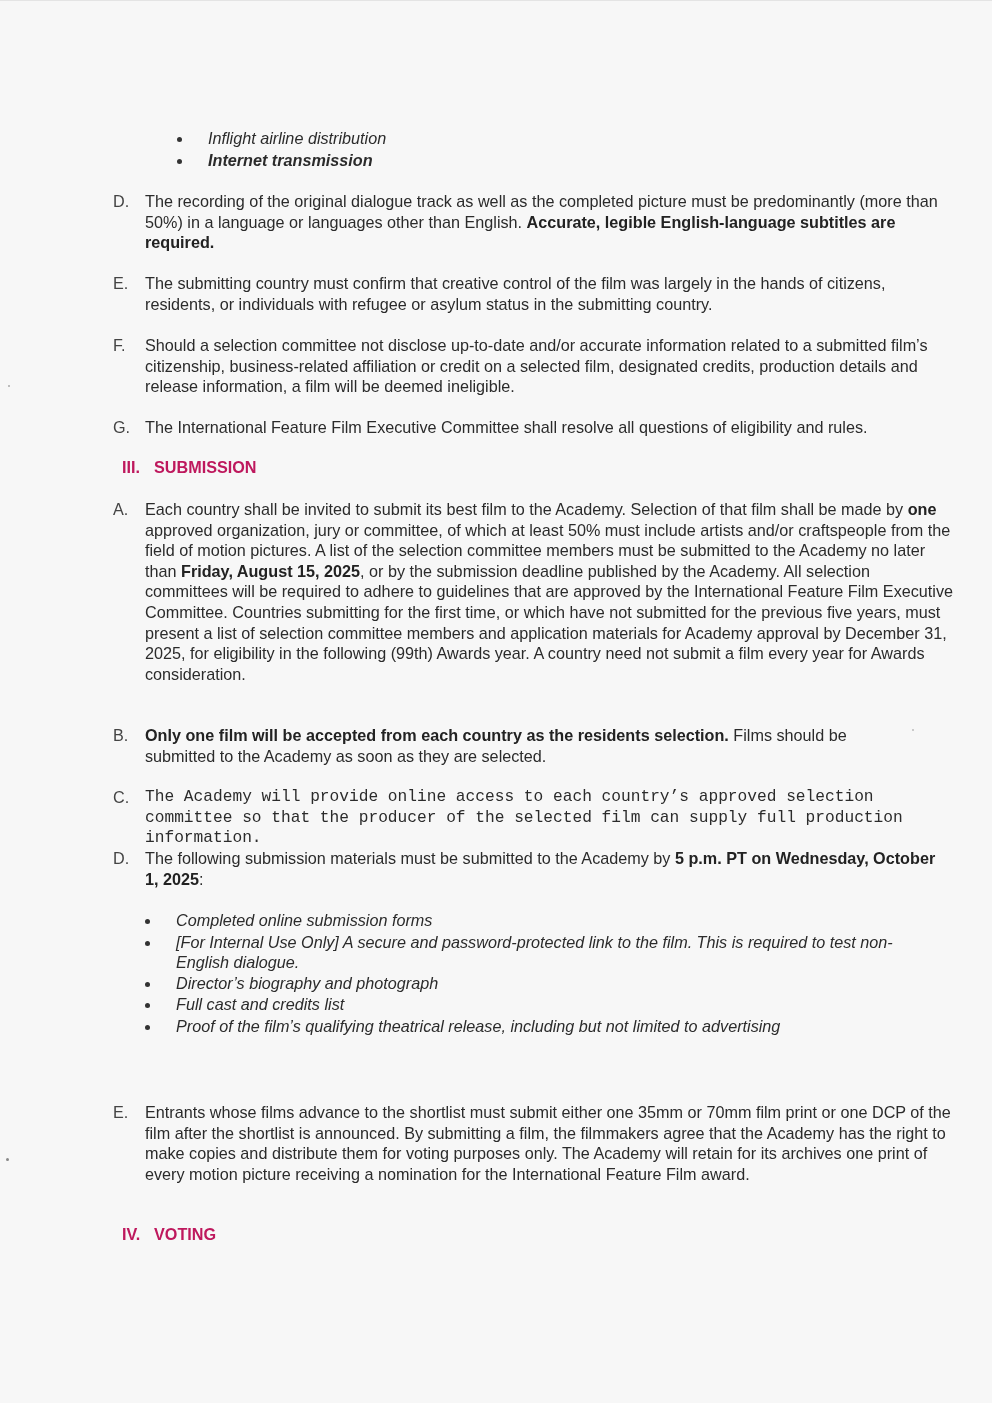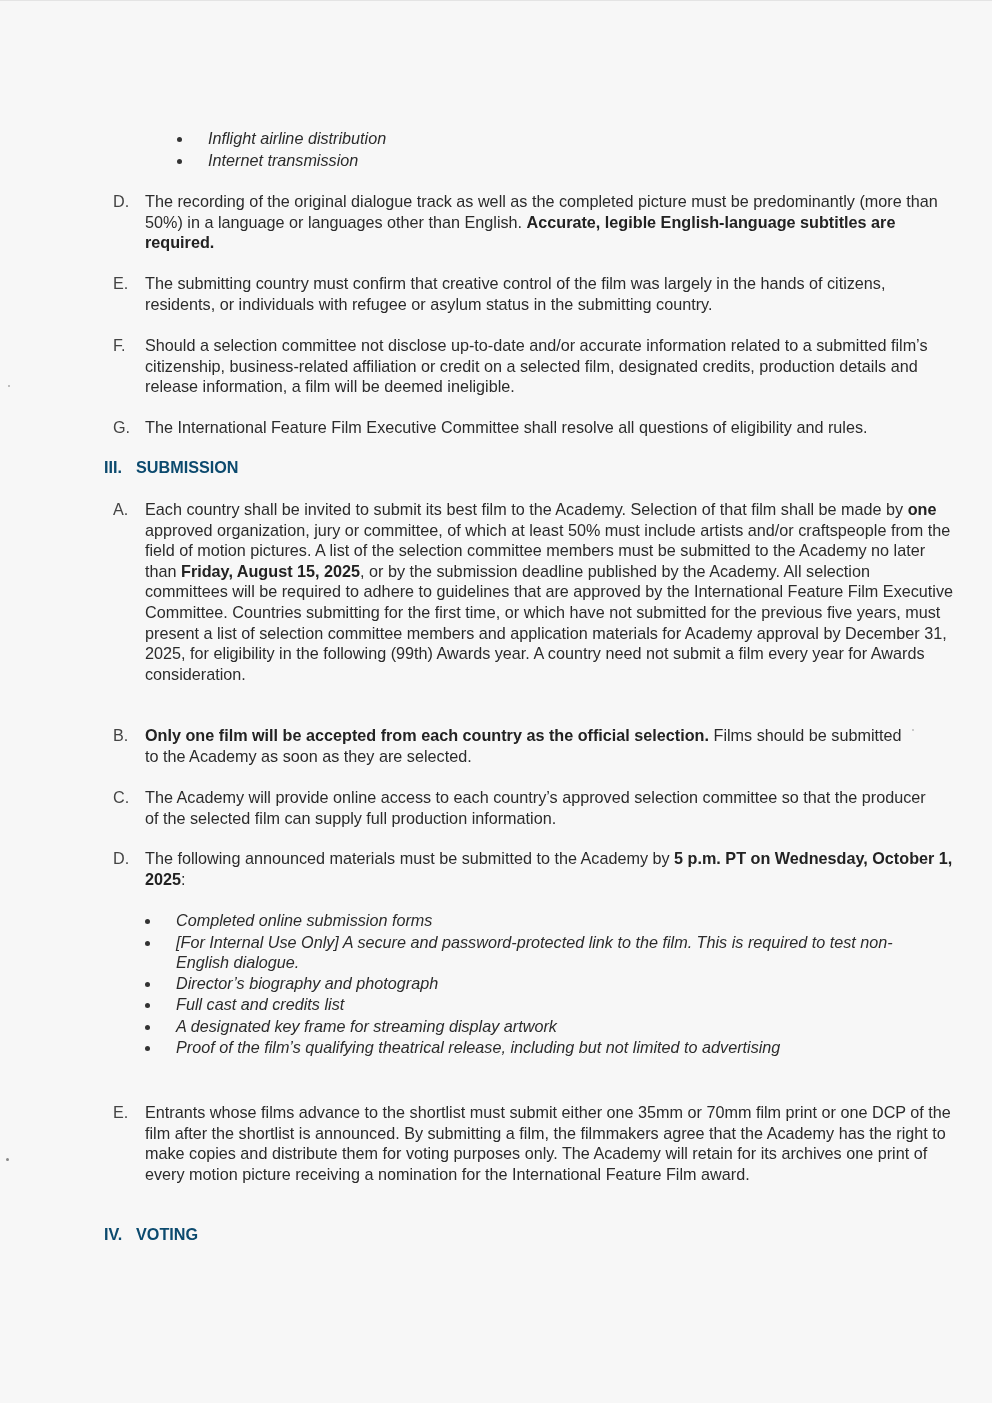--- a/index.html
+++ b/index.html
@@ -46,23 +46,23 @@
       left: 0;
       top: 0;
       color: #444;
     }
     .item .body {
       margin-left: 32px;
       width: 808px;
     }
     .heading {
       position: absolute;
-      left: 104px;
+      left: 122px;
       font-weight: bold;
-      color: #0c4a6e;
+      color: #be185d;
     }
     .heading .num { display: inline-block; width: 32px; }
     b { font-weight: bold; color: #222; }
     .speck {
       position: absolute;
       width: 3px; height: 3px;
       border-radius: 50%;
       background: #888;
     }
   </style>
@@ -72,21 +72,21 @@
 <div class="page">
   <div class="page-edge"></div>
 
   <ul class="bullets" style="left:177px; top:128px;">
     <li style="height:22px;">
       <span class="bullet-dot" style="left:0; top:9px;"></span>
       <span style="position:absolute; left:31px; top:0; white-space:nowrap;">Inflight airline distribution</span>
     </li>
     <li style="height:22px;">
       <span class="bullet-dot" style="left:0; top:9px;"></span>
-      <span style="position:absolute; left:31px; top:0; white-space:nowrap;">Internet transmission</span>
+      <span style="position:absolute; left:31px; top:0; white-space:nowrap;font-weight:bold;">Internet transmission</span>
     </li>
   </ul>
 
   <div class="item" style="top:191px;">
     <span class="marker">D.</span>
     <div class="body">
       <span>The recording of the original dialogue track as well as the completed picture must be predominantly (more than 50%) in a language or languages other than English. </span><b>Accurate, legible English-language subtitles are required.</b>
     </div>
   </div>
 
@@ -118,58 +118,54 @@
   <div class="item" style="top:499px;">
     <span class="marker">A.</span>
     <div class="body">
       <span>Each country shall be invited to submit its best film to the Academy. Selection of that film shall be made by </span><b>one</b><span> approved organization, jury or committee, of which at least 50% must include artists and/or craftspeople from the field of motion pictures. A list of the selection committee members must be submitted to the Academy no later than </span><b>Friday, August 15, 2025</b><span>, or by the submission deadline published by the Academy. All selection committees will be required to adhere to guidelines that are approved by the International Feature Film Executive Committee. Countries submitting for the first time, or which have not submitted for the previous five years, must present a list of selection committee members and application materials for Academy approval by December 31, 2025, for eligibility in the following (99th) Awards year. A country need not submit a film every year for Awards consideration.</span>
     </div>
   </div>
 
   <div class="item" style="top:725px;">
     <span class="marker">B.</span>
     <div class="body" style="width:770px;">
-      <b>Only one film will be accepted from each country as the official selection.</b><span> Films should be submitted to the Academy as soon as they are selected.</span>
+      <b>Only one film will be accepted from each country as the residents selection.</b><span> Films should be submitted to the Academy as soon as they are selected.</span>
     </div>
   </div>
 
   <div class="item" style="top:787px;">
     <span class="marker">C.</span>
-    <div class="body" style="width:790px;">
+    <div class="body" style="width:790px;font-family:Liberation Mono, monospace;">
       <span>The Academy will provide online access to each country’s approved selection committee so that the producer of the selected film can supply full production information.</span>
     </div>
   </div>
 
   <div class="item" style="top:848px;">
     <span class="marker">D.</span>
     <div class="body">
-      <span>The following announced materials must be submitted to the Academy by </span><b>5 p.m. PT on Wednesday, October 1, 2025</b><span>:</span>
+      <span>The following submission materials must be submitted to the Academy by </span><b>5 p.m. PT on Wednesday, October 1, 2025</b><span>:</span>
     </div>
   </div>
 
   <ul class="bullets" style="left:145px; top:910px; width:800px;">
     <li style="min-height:21.5px;">
       <span class="bullet-dot" style="left:0; top:9px;"></span>
       <div style="margin-left:31px;">Completed online submission forms</div>
     </li>
     <li style="min-height:21.5px;">
       <span class="bullet-dot" style="left:0; top:9px;"></span>
       <div style="margin-left:31px; width:760px;">[For Internal Use Only] A secure and password-protected link to the film. This is required to test non-English dialogue.</div>
     </li>
     <li style="min-height:21.5px;">
       <span class="bullet-dot" style="left:0; top:9px;"></span>
       <div style="margin-left:31px;">Director’s biography and photograph</div>
     </li>
     <li style="min-height:21.5px;">
       <span class="bullet-dot" style="left:0; top:9px;"></span>
       <div style="margin-left:31px;">Full cast and credits list</div>
-    </li>
-    <li style="min-height:21.5px;">
-      <span class="bullet-dot" style="left:0; top:9px;"></span>
-      <div style="margin-left:31px;">A designated key frame for streaming display artwork</div>
     </li>
     <li style="min-height:21.5px;">
       <span class="bullet-dot" style="left:0; top:9px;"></span>
       <div style="margin-left:31px;">Proof of the film’s qualifying theatrical release, including but not limited to advertising</div>
     </li>
   </ul>
 
   <div class="item" style="top:1102px;">
     <span class="marker">E.</span>
     <div class="body">

